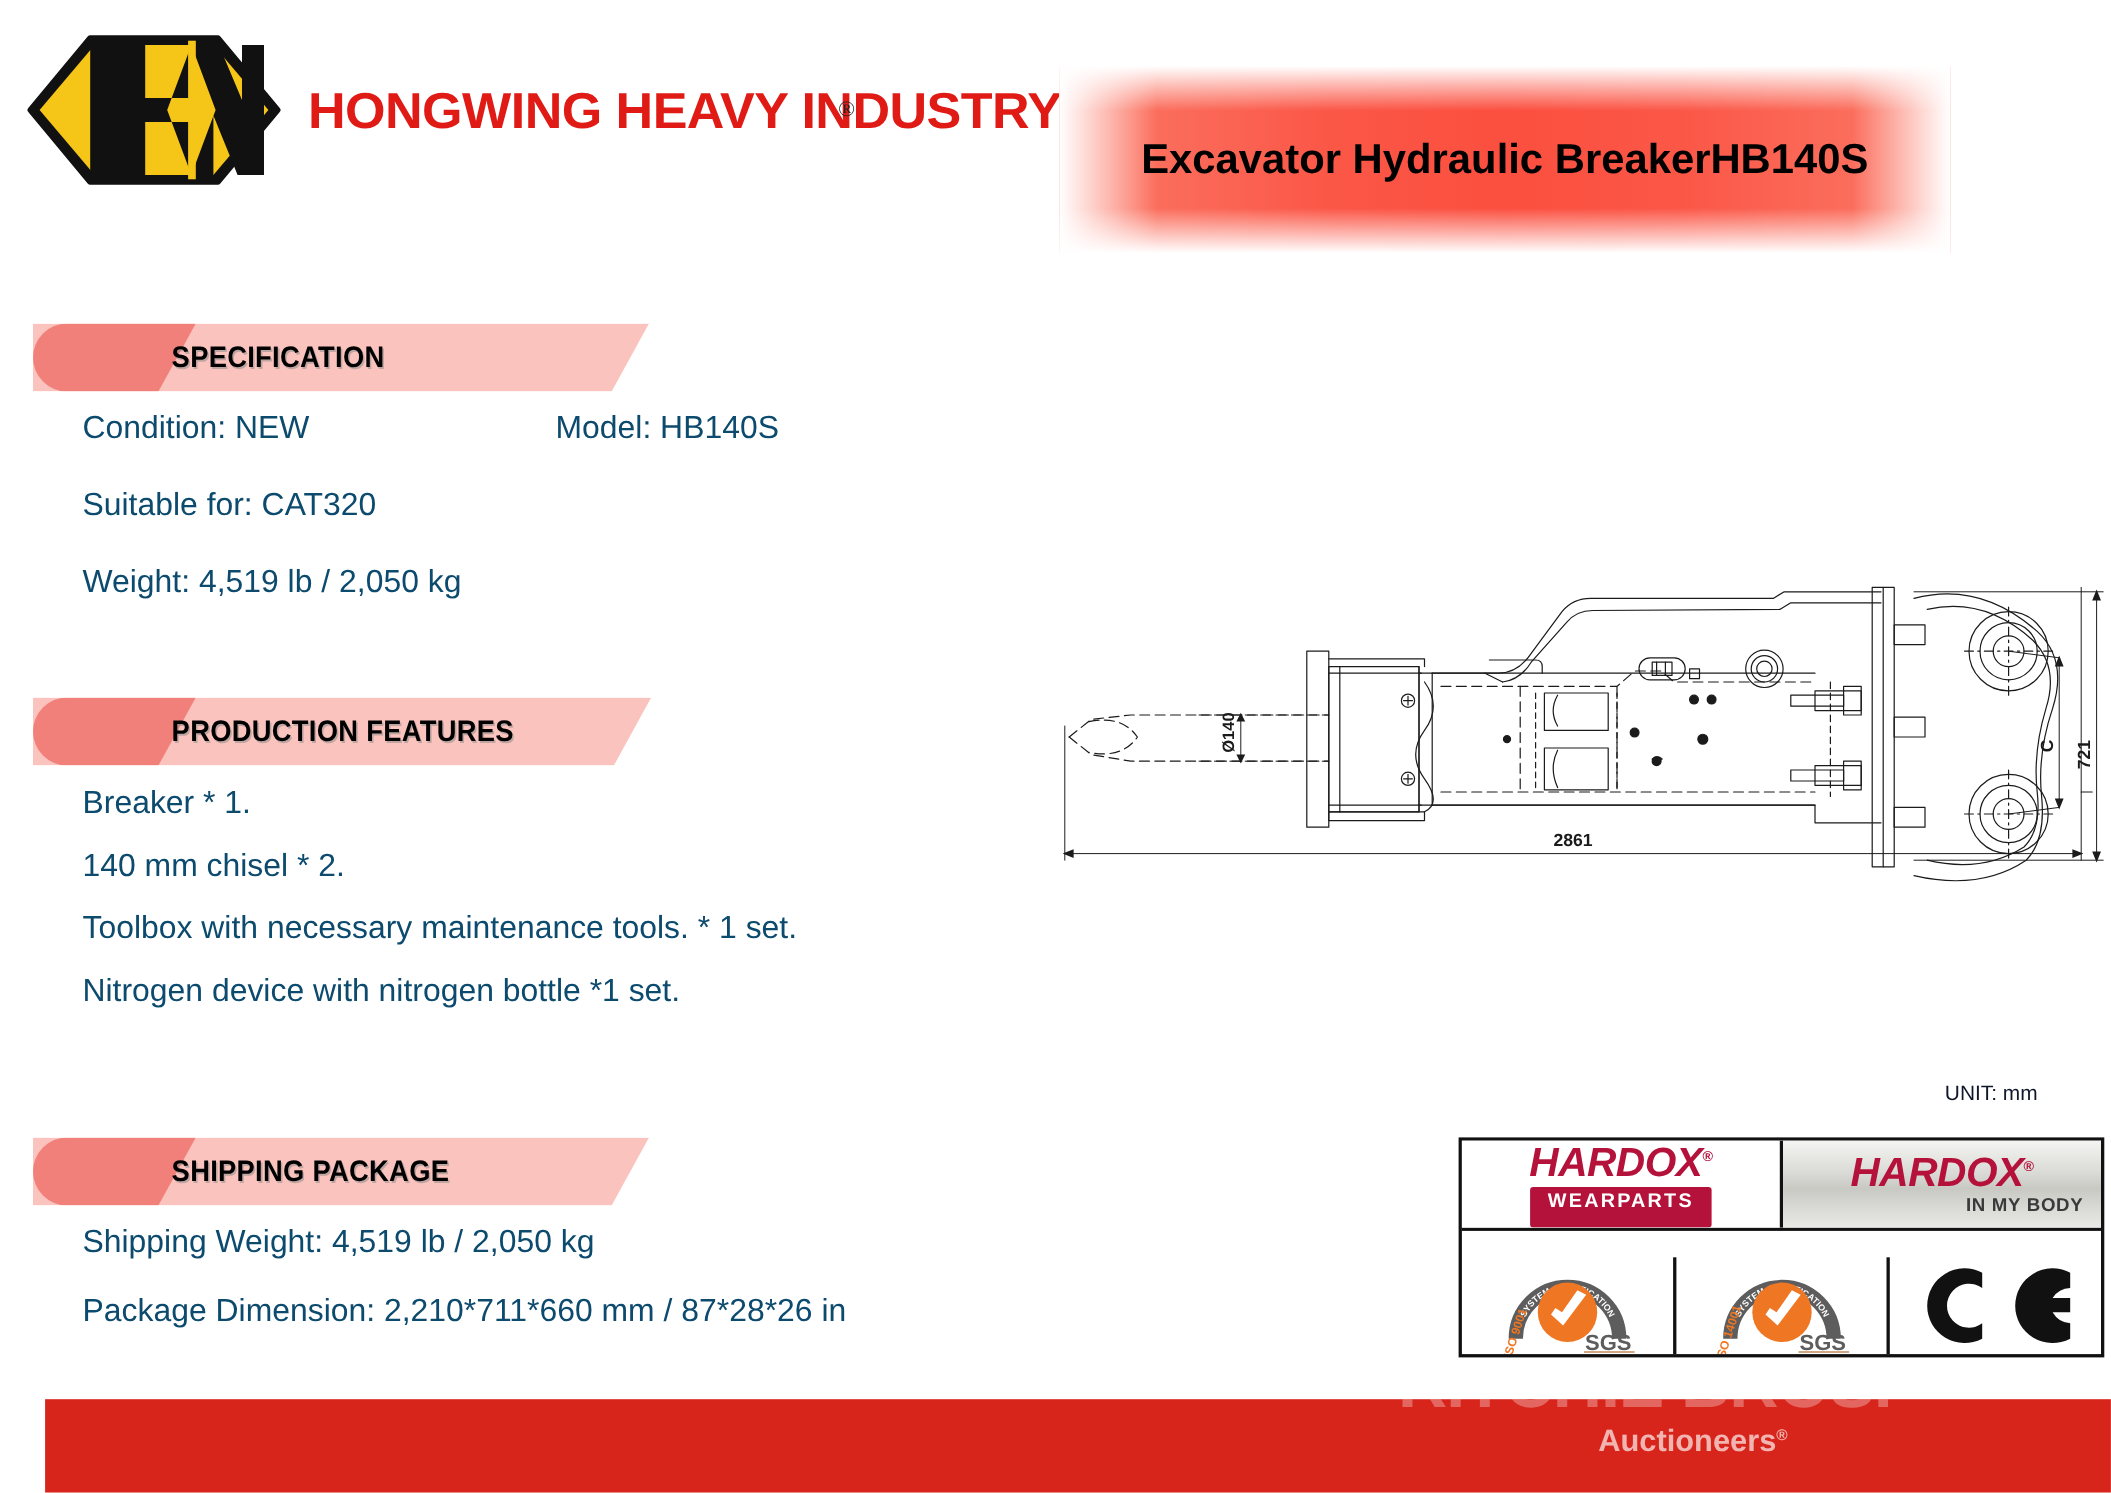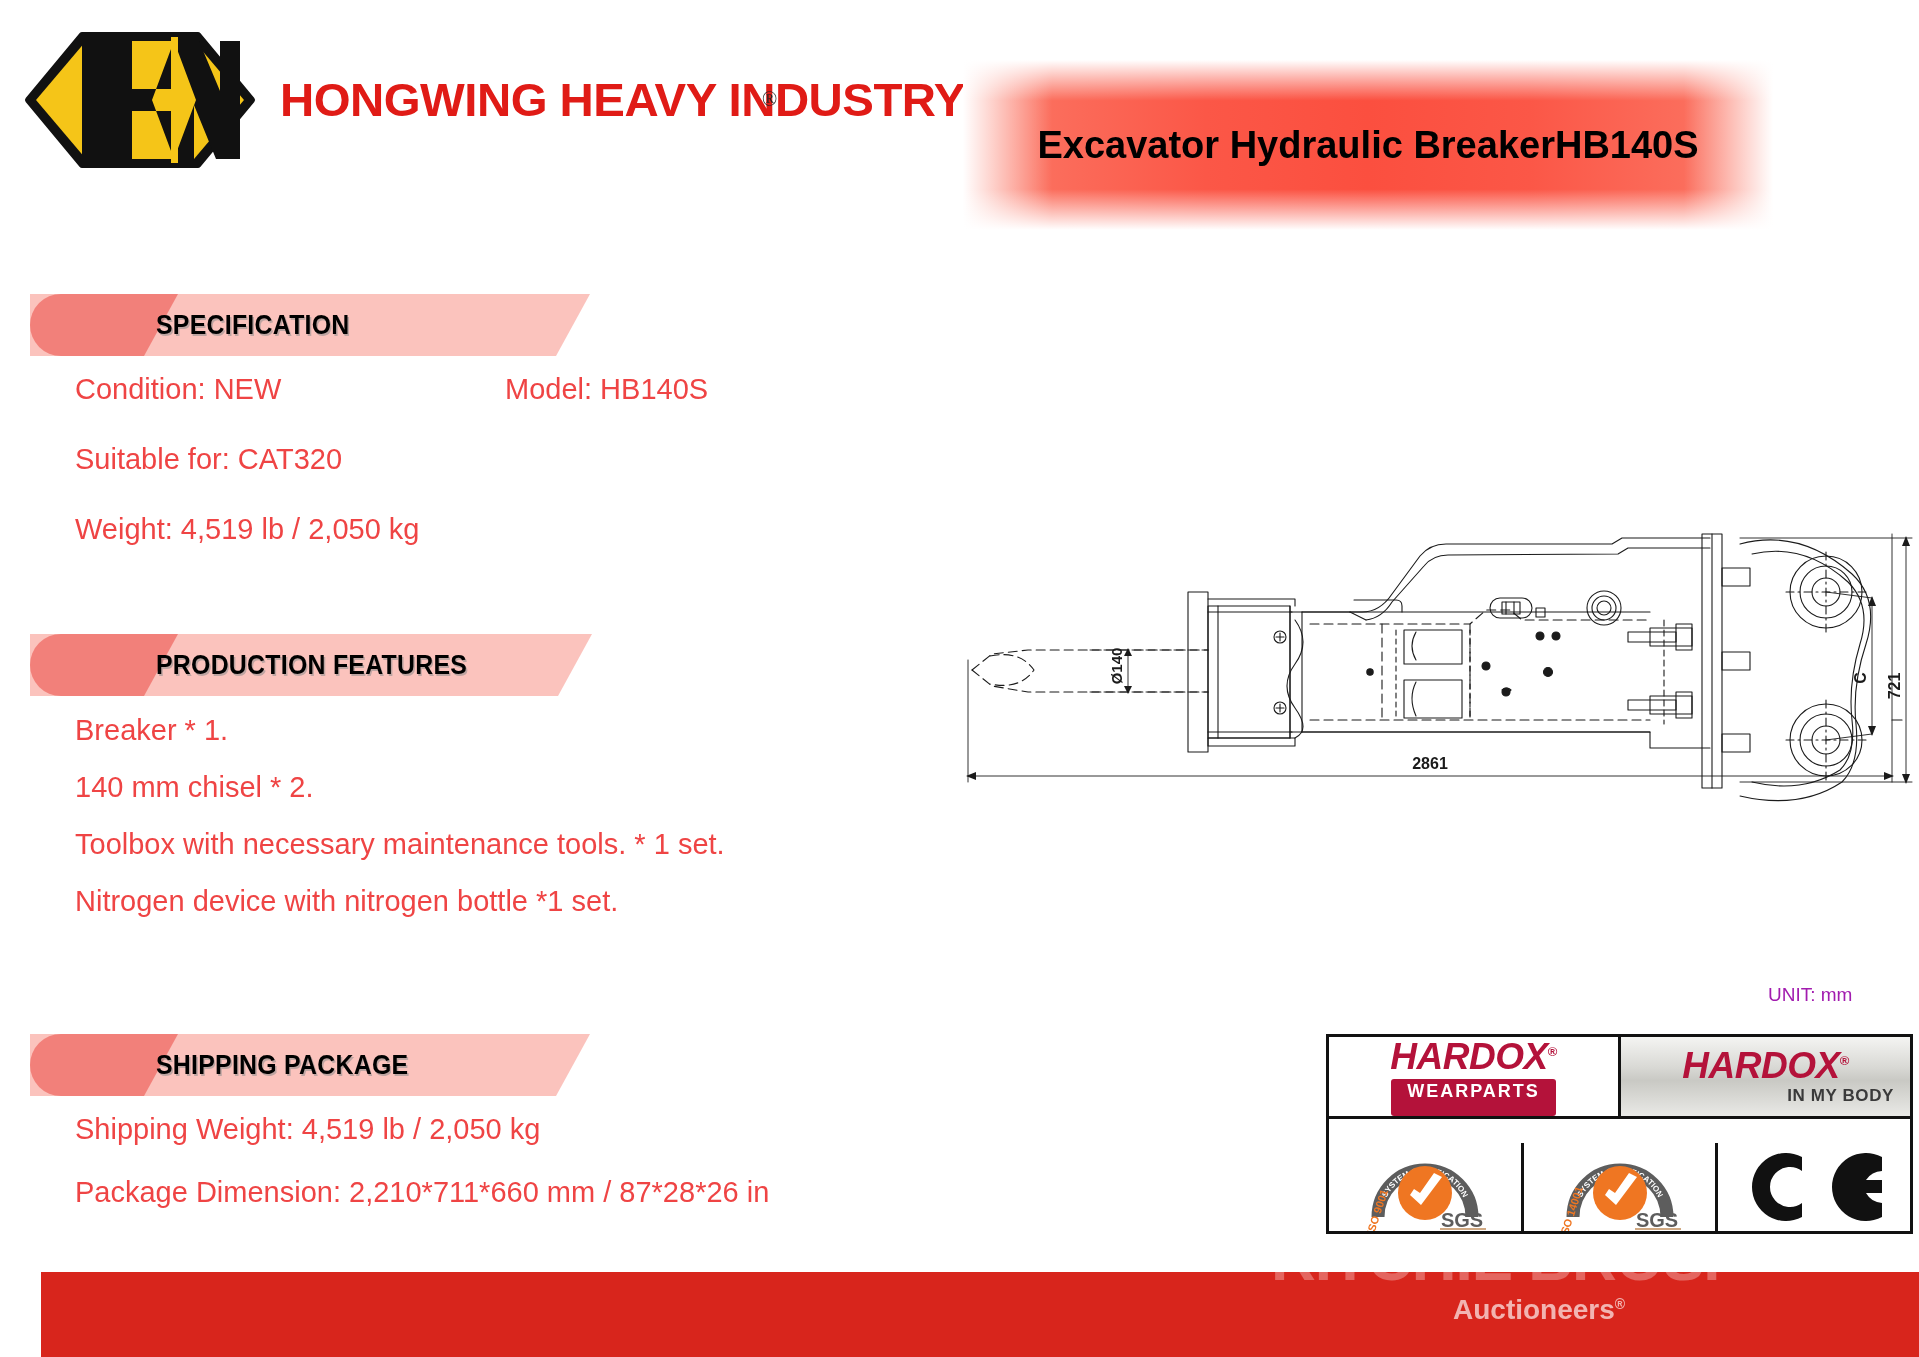--- a/index.html
+++ b/index.html
@@ -126,41 +126,41 @@
     transform: scaleX(0.92);
     transform-origin: left center;
     text-shadow: 1.5px 1.5px 0 rgba(140,140,140,0.55);
     white-space: nowrap;
   }
 
   
   .spec-line {
     position: absolute;
     font-size: 29px;
-    color: #ef4444;
+    color: #0c4a6e;
     white-space: nowrap;
     line-height: 1;
   }
 
   
   #drawing-wrap {
     position: absolute;
     left: 950px;
     top: 520px;
     width: 975px;
     height: 290px;
   }
   #drawing-wrap svg { display: block; }
 
   #unit-label {
     position: absolute;
     left: 1768px;
     top: 984px;
     font-size: 19px;
-    color: #a21caf;
+    color: #0f172a;
     white-space: nowrap;
   }
 
   
   #cert-block {
     position: absolute;
     left: 1326px;
     top: 1034px;
     width: 587px;
     height: 200px;

